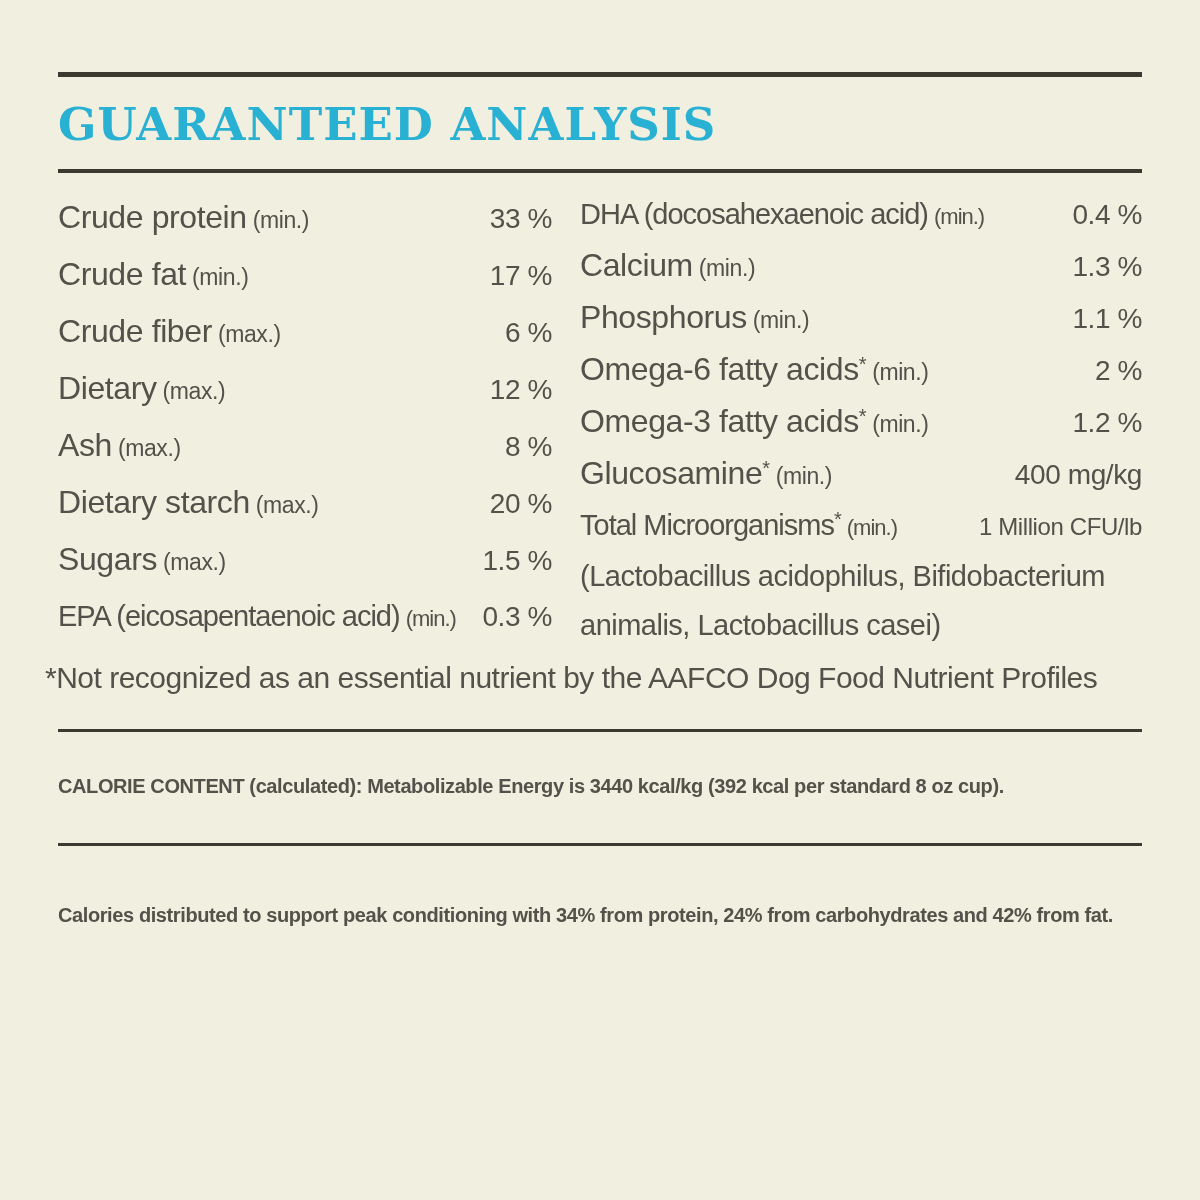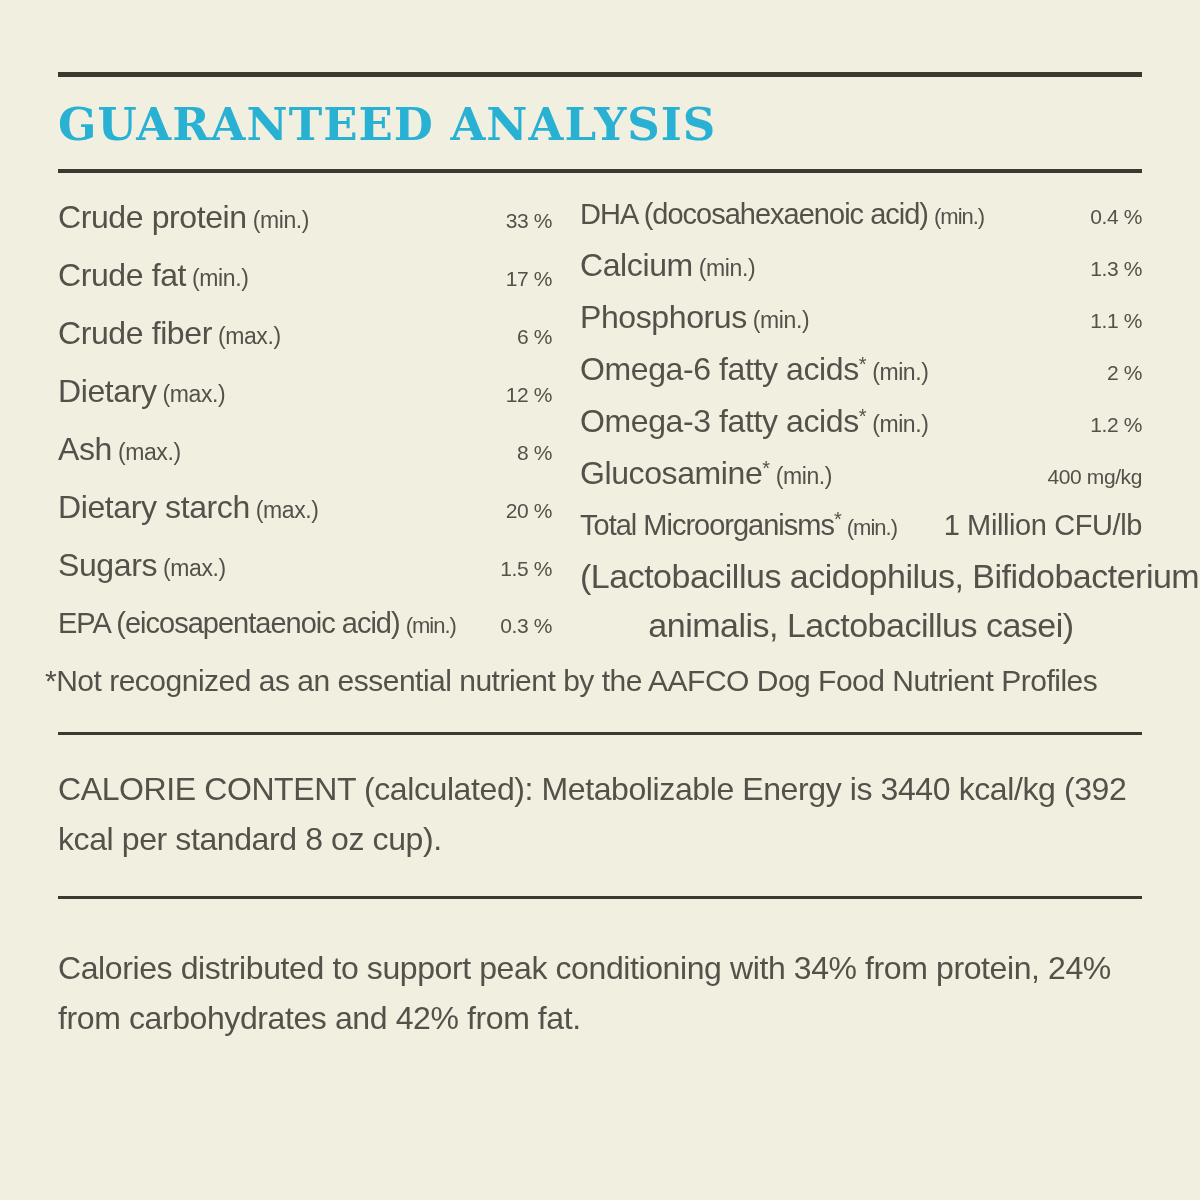--- a/index.html
+++ b/index.html
@@ -40,42 +40,43 @@
     display: flex;
     justify-content: space-between;
     align-items: baseline;
     text-align: center;
   }
   .col-left  .row > span { line-height: 54px; }
   .col-right .row > span { line-height: 49px; }
 
   .lbl { font-size: 32px; white-space: nowrap; }
   .qual { font-size: 23px; margin-left: 6px; }
-  .val { font-size: 21px; white-space: nowrap; padding-left: 10px; }
+  .val { font-size: 28px; white-space: nowrap; padding-left: 10px; }
   .lbl sup { font-size: 20px; line-height: 0; vertical-align: 9px; }
 
   .lbl.tight { font-size: 29px; letter-spacing: -1px; }
   .lbl.tight .qual { font-size: 22px; }
-  .row.tight-row .val { font-size: 29px; }
+  .row.tight-row .val { font-size: 24px; }
 
-  .micro-detail { font-size: 34px; letter-spacing: -0.5px; text-align: center; }
+  .micro-detail { font-size: 29px; letter-spacing: -0.5px; }
   .micro-detail div { line-height: 49px; white-space: nowrap; }
 
   .footnote {
     margin: 8px 0 0 -13px;
     font-size: 30px;
     line-height: 40px;
     letter-spacing: -0.5px;
   }
 
   .para {
     margin: 29px 0 0 0;
-    font-size: 32px;
+    font-size: 20px;
     line-height: 50px;
     max-width: 1084px;
+    font-weight: bold;
   }
   .para-dist { margin-top: 44px; }
 </style>
 </head>
 <body>
 
 <div class="page">
 
   <div class="rule rule-top"></div>
 

